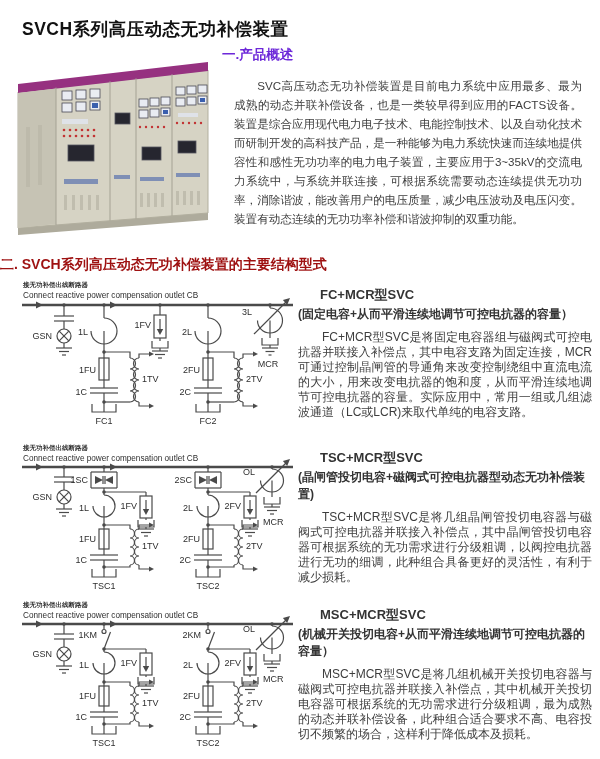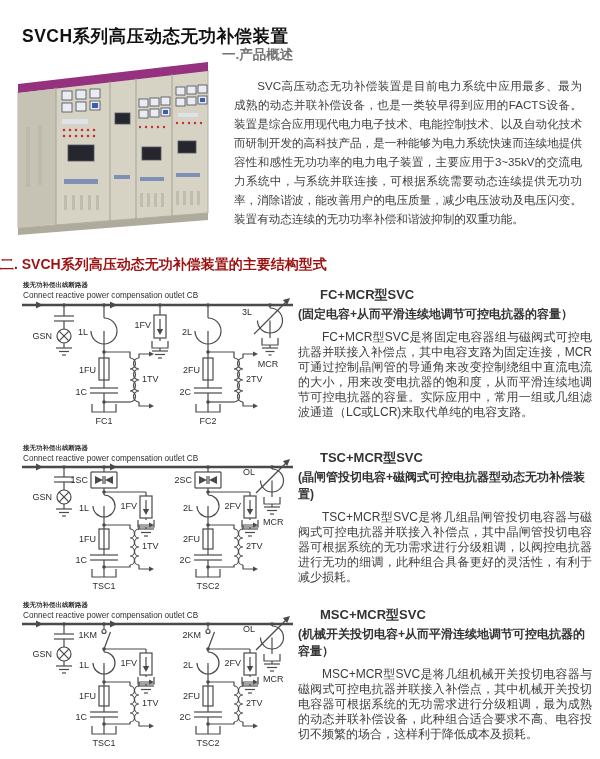--- a/index.html
+++ b/index.html
@@ -1,21 +1,21 @@
 <!DOCTYPE html>
 <html><head>
 <meta charset="utf-8">
 <style>
   html,body{margin:0;padding:0;background:#fff;}
   .page{position:relative;width:600px;height:759px;background:#fff;overflow:hidden;
         font-family:"Liberation Sans","DejaVu Sans",sans-serif;color:#333;}
-  .doc-title{position:absolute;left:22px;top:24px;font-size:17.5px;font-weight:bold;color:#111;letter-spacing:.5px;}
+  .doc-title{position:absolute;left:22px;top:17px;font-size:17.5px;font-weight:bold;color:#111;letter-spacing:.5px;}
   .cabinet{position:absolute;left:12px;top:57px;}
   .overview{position:absolute;left:222px;top:46px;width:372px;}
-  .ovh{font-size:13.5px;font-weight:bold;color:#737373;margin:0 0 4px 0;}
+  .ovh{font-size:13.5px;font-weight:bold;color:#6d28d9;margin:0 0 4px 0;}
   .ovp{font-size:11.6px;line-height:19px;color:#3d3d3d;text-align:justify;text-indent:2em;margin:12px;}
   .sec2{position:absolute;left:0;top:256px;width:600px;
         font-size:14px;font-weight:bold;color:#9e1111;}
   .dblock{position:absolute;left:0;width:600px;height:162px;}
   .db1{top:278px;} .db2{top:441px;} .db3{top:598px;}
   .dsvg{position:absolute;left:0;top:0;}
   .dtext{position:absolute;left:298px;top:8px;width:294px;}
   .dtitle{font-size:13px;font-weight:bold;color:#333;margin:0 0 2px 0;padding-left:22px;}
   .dsub{font-size:12px;font-weight:bold;color:#333;margin:0;}
   .dpara{font-size:12px;line-height:15px;color:#3d3d3d;text-align:justify;text-indent:2em;margin:7px 0 0 0;}

